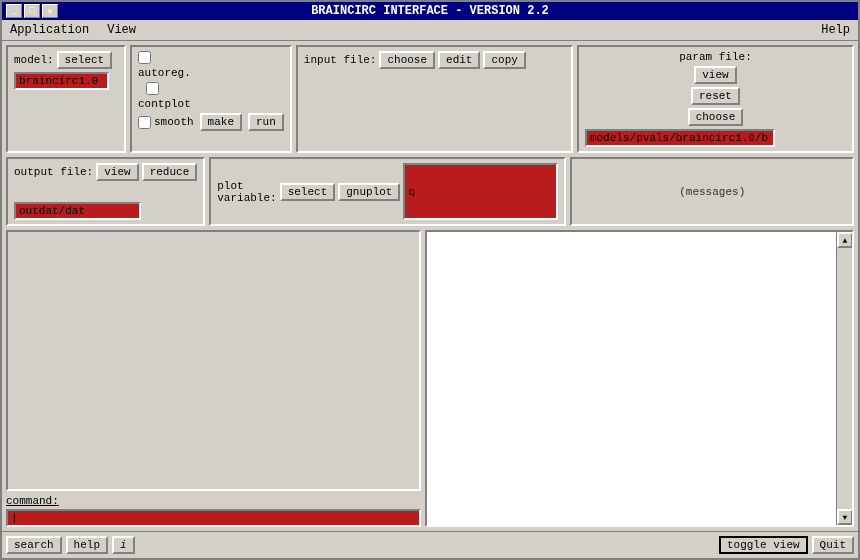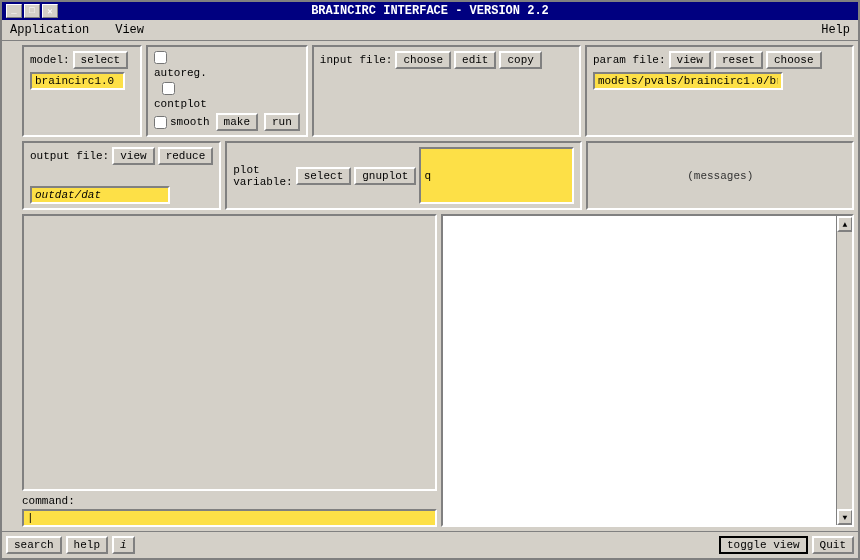--- a/index.html
+++ b/index.html
@@ -56,42 +56,41 @@
       cursor: pointer;
       display: flex;
       align-items: center;
       justify-content: center;
     }
 
     .menu-bar {
       background: #d4d0c8;
       padding: 2px 4px;
       display: flex;
-      gap: 18px;
+      gap: 10px;
       border-bottom: 1px solid #808080;
       flex-shrink: 0;
     }
 
     .menu-item {
       padding: 1px 4px;
       cursor: pointer;
       font-size: 12px;
     }
 
     .menu-item-right {
       margin-left: auto;
     }
 
     .content {
       flex: 1;
       padding: 4px;
       display: flex;
       flex-direction: column;
       gap: 4px;
-      margin-left: 16px;
     }
 
     .row1 {
       display: flex;
       gap: 4px;
       align-items: stretch;
     }
 
     .win-button {
       background: #d4d0c8;
@@ -100,21 +99,21 @@
       border-left-color: #ffffff;
       border-right-color: #808080;
       border-bottom-color: #808080;
       padding: 1px 6px;
       font-size: 11px;
       cursor: pointer;
       font-family: 'Courier New', monospace;
     }
 
     .text-input {
-      background: #fde047;
+      background: #b91c1c;
       border: 2px solid;
       border-top-color: #808080;
       border-left-color: #808080;
       border-right-color: #ffffff;
       border-bottom-color: #ffffff;
       padding: 1px 3px;
       font-family: 'Courier New', monospace;
       font-size: 11px;
       outline: none;
     }
@@ -179,20 +178,21 @@
       display: flex;
       flex-direction: column;
       gap: 3px;
       flex: 1;
     }
 
     .param-file-title {
       display: flex;
       align-items: center;
       gap: 3px;
+      flex-direction: column;
     }
 
     .row2 {
       display: flex;
       gap: 4px;
       align-items: stretch;
     }
 
     .output-panel {
       display: flex;
@@ -255,20 +255,21 @@
       border-left-color: #808080;
       border-right-color: #ffffff;
       border-bottom-color: #ffffff;
       flex: 1;
       background: #d4d0c8;
     }
 
     .command-label {
       font-size: 11px;
       margin-bottom: 2px;
+      text-decoration: underline;
     }
 
     .right-panel {
       flex: 1;
       display: flex;
       flex-direction: column;
     }
 
     .right-text-area {
       flex: 1;
@@ -394,21 +395,21 @@
     </div>
 
     <div class="row2">
 
       <div class="section-border output-panel">
         <div class="output-title">
           <span class="label-text">output file:</span>
           <button class="win-button">view</button>
           <button class="win-button">reduce</button>
         </div>
-        <input type="text" class="text-input" style="width: 140px; font-style: italic;" value="outdat/dat">
+        <input type="text" class="text-input" style="width: 127px;" value="outdat/dat">
       </div>
 
       <div class="section-border plot-panel">
         <div class="plot-title">
           <span class="label-text">plot variable:</span>
           <button class="win-button">select</button>
           <button class="win-button">gnuplot</button>
         </div>
         <input type="text" class="text-input" style="width: 155px;" value="q">
       </div>

